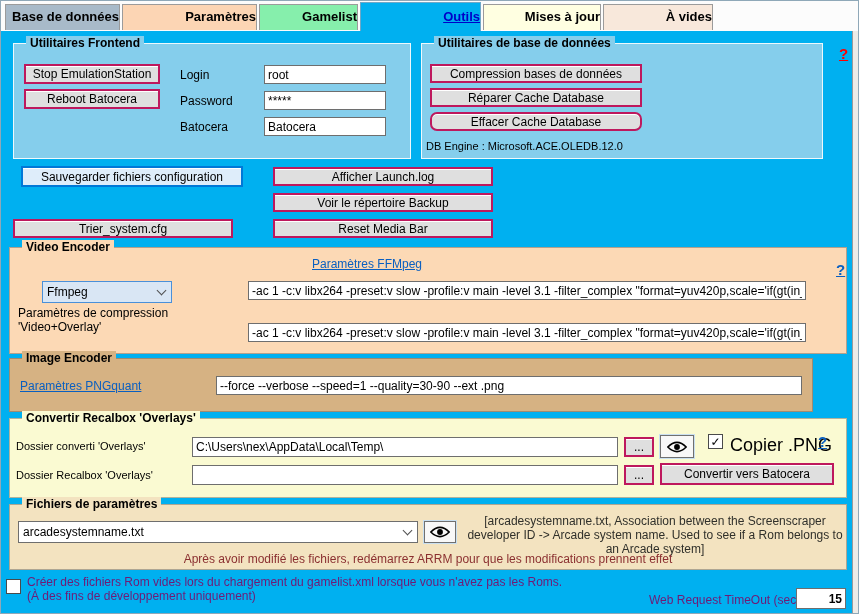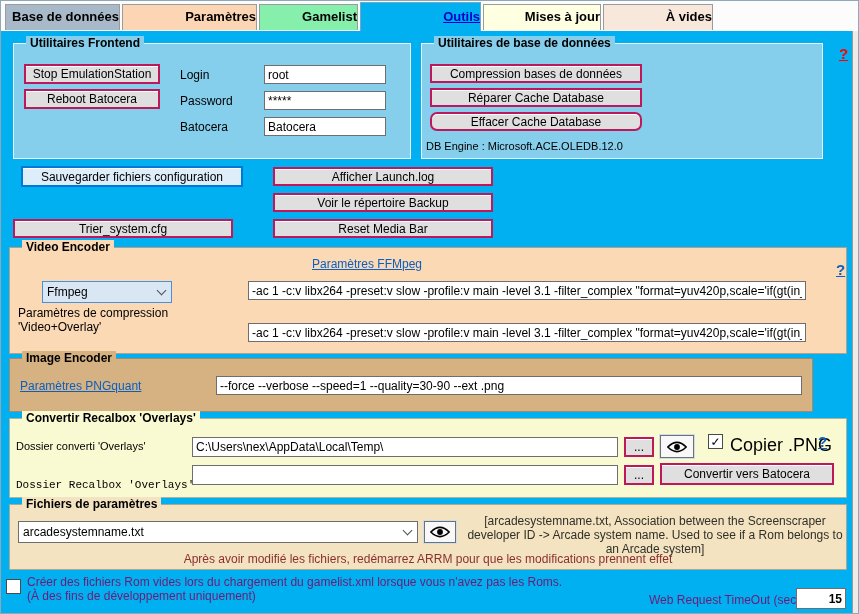--- a/index.html
+++ b/index.html
@@ -130,21 +130,21 @@
     <button class="btn" style="left:614px;top:18px;width:30px;height:20px;">...</button>
     <div class="eyebtn" style="left:650px;top:16px;width:34px;height:23px;">
       <svg width="20" height="12" viewBox="0 0 24 14">
           <path d="M1 7 Q12 -4 23 7 Q12 18 1 7 Z" fill="none" stroke="#000" stroke-width="2"></path>
           <circle cx="12" cy="7" r="3.5" fill="#000"></circle>
         </svg>
     </div>
     <div class="cb" style="left:698px;top:15px;">✓</div>
     <span class="lbl" style="left:720px;top:16px;font-size:18px;">Copier .PNG</span>
     <a class="link help" style="left:808px;top:14px;">?</a>
-    <span class="lbl" style="left:6px;top:60px;font-size:11px;font-family:Liberation Mono, monospace;">Dossier Recalbox 'Overlays'</span>
+    <span class="lbl" style="left:6px;top:50px;font-size:11px;">Dossier Recalbox 'Overlays'</span>
     <input class="txt" style="left: 182px; top: 46px; width: 426px; height: 20px;" value="">
     <button class="btn" style="left:614px;top:46px;width:30px;height:20px;">...</button>
     <button class="btn" style="left:650px;top:44px;width:174px;height:22px;">Convertir vers Batocera</button>
   </div>
 
   <div class="group dark" style="left:8px;top:473px;width:838px;height:66px;background:#F3E3C0;">
     <span class="legend" style="background:#F3E3C0;">Fichiers de paramètres</span>
     <div class="combo" style="left:8px;top:16px;width:400px;height:22px;">
       <span class="val">arcadesystemname.txt</span>
       <span class="chev"></span>

